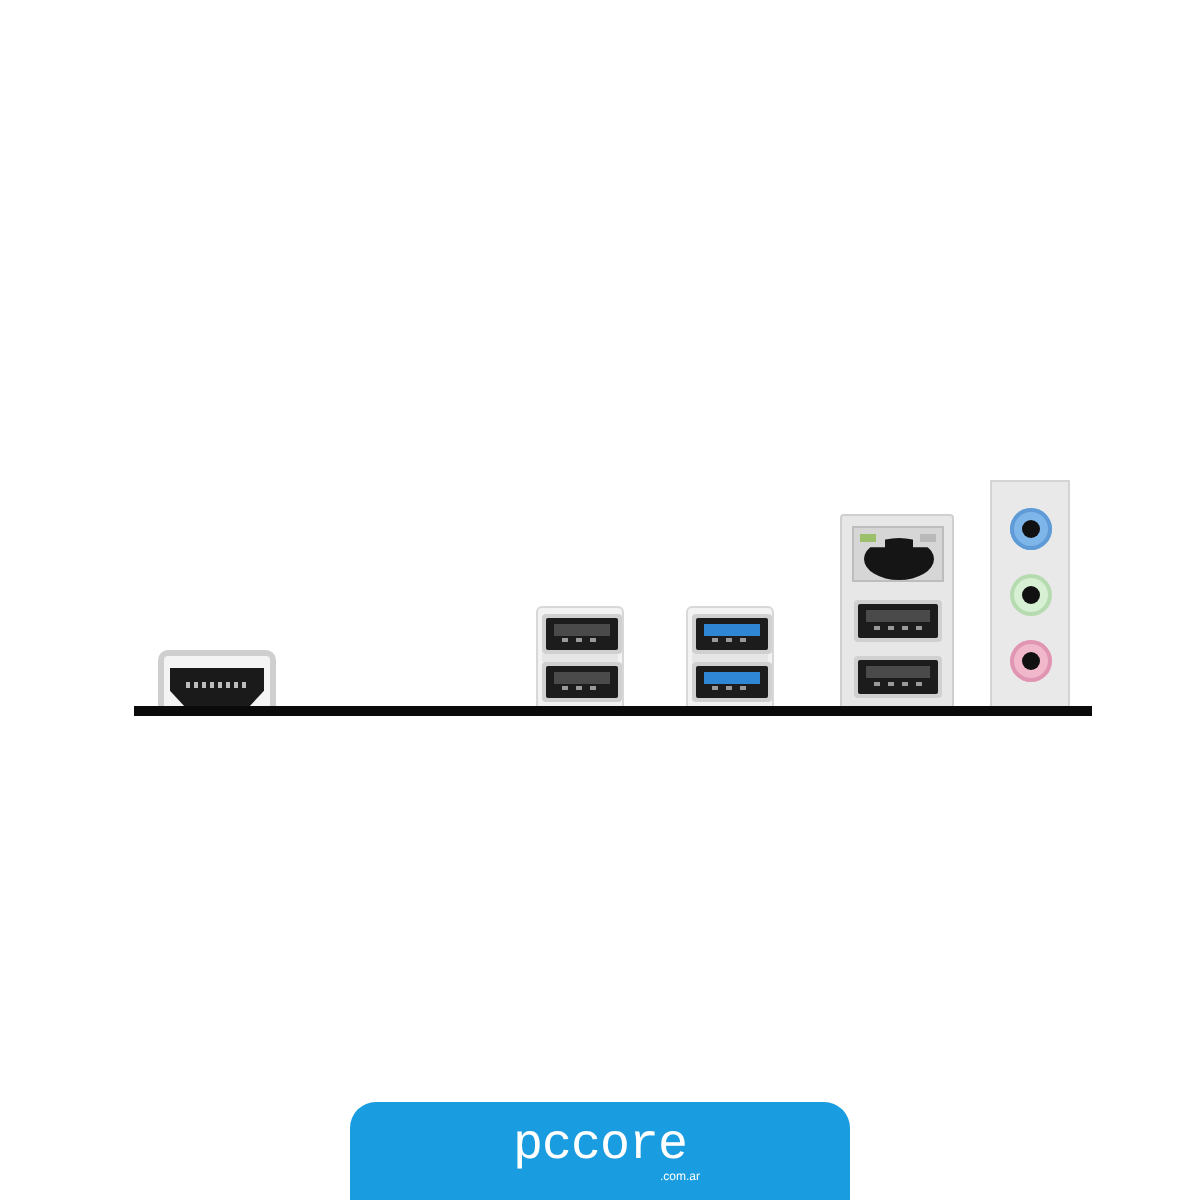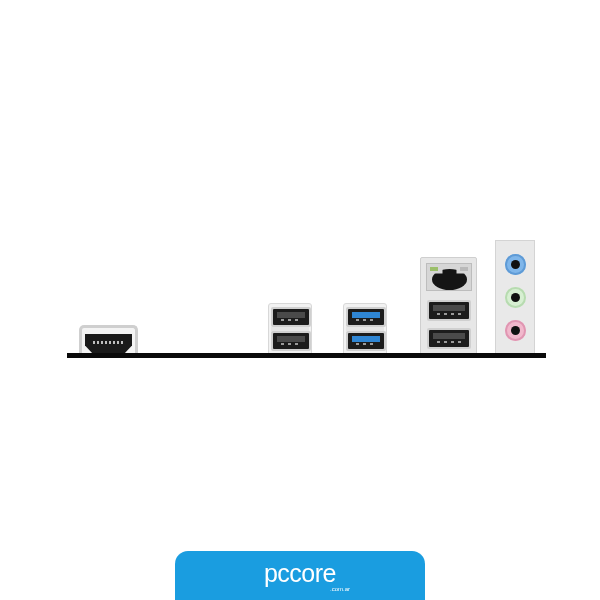--- a/index.html
+++ b/index.html
@@ -94,21 +94,21 @@
     .jack.green { top: 46px; background: #d7efd2; box-shadow: 0 0 0 2px #b7dbb0 inset; }
     .jack.pink { top: 79px; background: #f1b8cc; box-shadow: 0 0 0 2px #e096b2 inset; }
 
     
     .brand-banner {
       position: absolute; left: 175px; top: 551px; width: 250px; height: 60px;
       background: #1a9de0; border-radius: 13px 13px 0 0;
     }
     .brand-logo {
       position: absolute; left: 0; right: 0; top: 8px; text-align: center;
-      color: #ffffff; font-family: Liberation Sans, sans-serif; font-size: 25px;
+      color: #ffffff; font-family: Liberation Mono, monospace; font-size: 25px;
       letter-spacing: -0.5px; line-height: 28px;
     }
     .brand-tld {
       position: absolute; left: 155px; top: 35px; color: #ffffff;
       font-family: "Liberation Sans", sans-serif; font-size: 6px; line-height: 7px;
     }
   </style>
 </head>
 <body>
 

